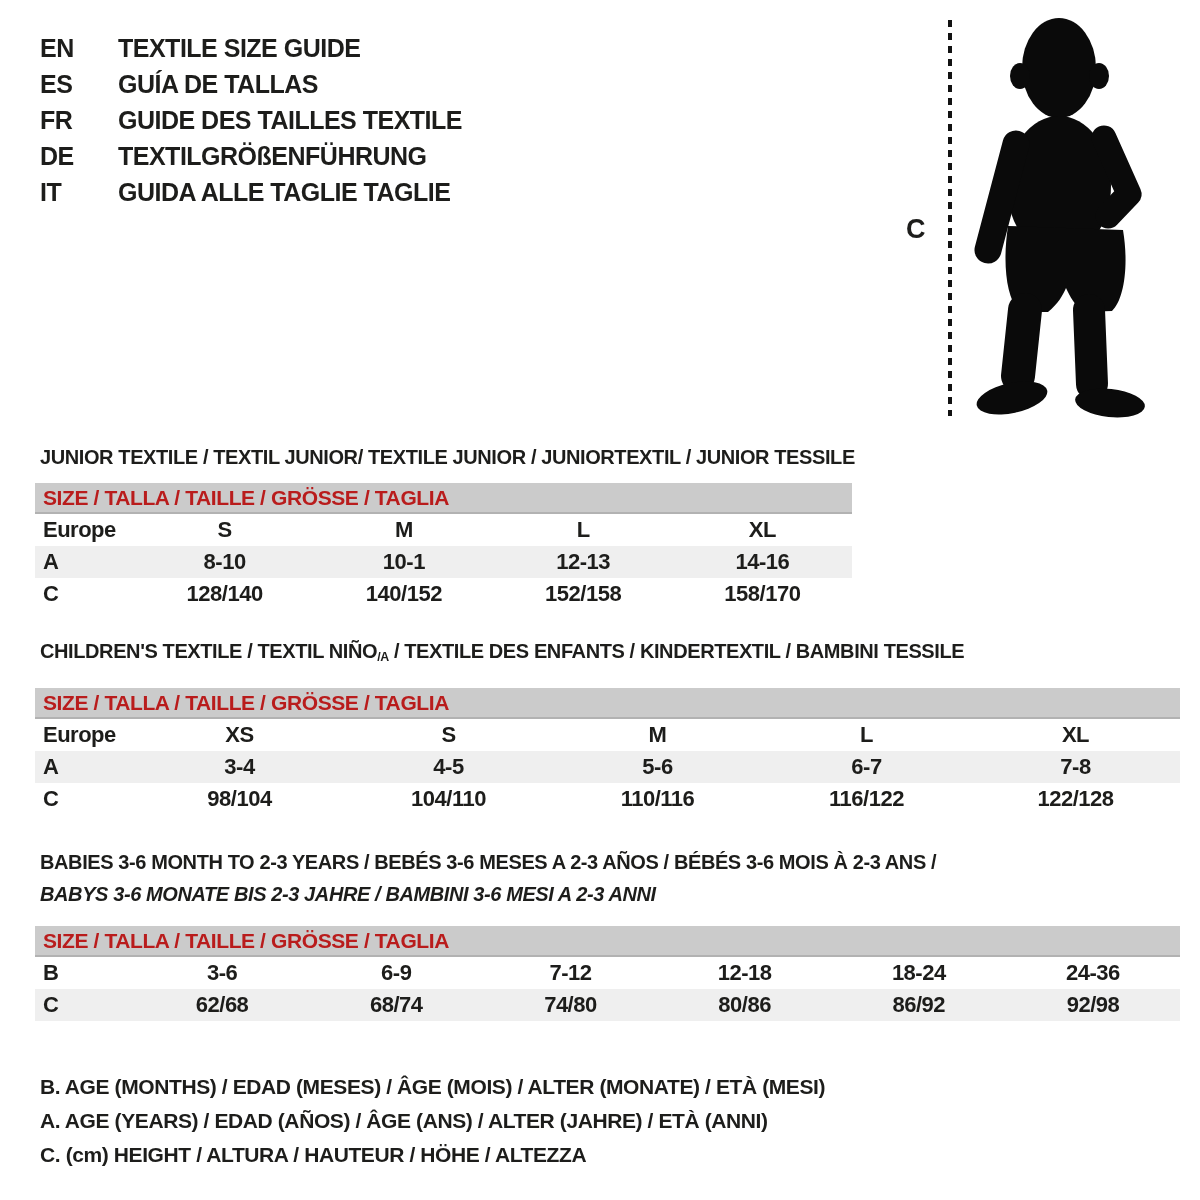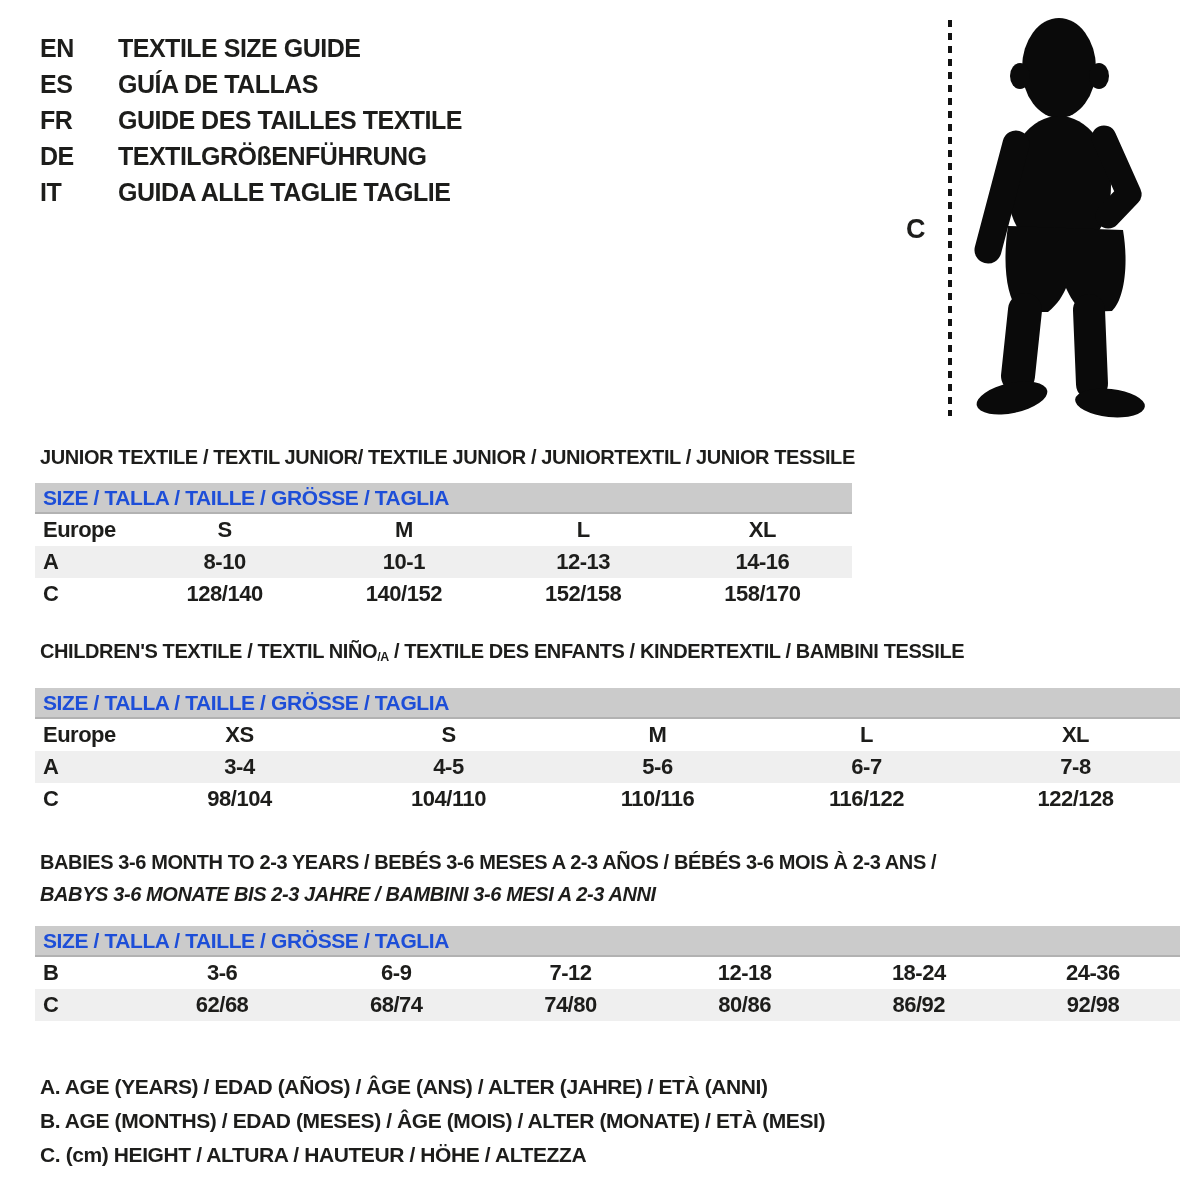--- a/index.html
+++ b/index.html
@@ -17,21 +17,21 @@
     background:repeating-linear-gradient(180deg,#121212 0 7px,transparent 7px 13px);
   }
   .measure-label{position:absolute;left:906px;top:214px;font-size:27px;font-weight:bold;}
   .silhouette{position:absolute;left:962px;top:14px;}
   
   .sec-title{position:absolute;left:40px;font-size:20px;font-weight:bold;letter-spacing:-0.4px;white-space:nowrap;}
   .sec-title .sub{font-size:0.62em;vertical-align:-0.22em;}
   .sizetable{position:absolute;left:35px;}
   .t-header{
     background:#cbcbcb;border-bottom:2px solid #b2b2b2;height:29px;display:flex;align-items:center;
-    padding-left:8px;font-size:21px;font-weight:bold;color:#1d4ed8;letter-spacing:-0.4px;
+    padding-left:8px;font-size:21px;font-weight:bold;color:#b91c1c;letter-spacing:-0.4px;
   }
   .t-row{display:flex;height:32px;align-items:center;font-size:22px;font-weight:bold;letter-spacing:-0.5px;}
   .t-row.alt{background:#efefef;}
   .t-label{width:100px;padding-left:8px;box-sizing:border-box;}
   .t-cell{flex:1;text-align:center;}
   
   .legend{position:absolute;left:40px;top:1070px;}
   .legend-line{height:34px;display:flex;align-items:center;font-size:21px;font-weight:bold;letter-spacing:-0.4px;white-space:nowrap;}
 </style>
 </head>
@@ -153,18 +153,18 @@
       <span class="t-cell">62/68</span>
       <span class="t-cell">68/74</span>
       <span class="t-cell">74/80</span>
       <span class="t-cell">80/86</span>
       <span class="t-cell">86/92</span>
       <span class="t-cell">92/98</span>
     </div>
   </div>
 
   <div class="legend">
+    <div class="legend-line">B. AGE (MONTHS) / EDAD (MESES) / ÂGE (MOIS) / ALTER (MONATE) / ETÀ (MESI)</div>
     <div class="legend-line">A. AGE (YEARS) / EDAD (AÑOS) / ÂGE (ANS) / ALTER (JAHRE) / ETÀ (ANNI)</div>
-    <div class="legend-line">B. AGE (MONTHS) / EDAD (MESES) / ÂGE (MOIS) / ALTER (MONATE) / ETÀ (MESI)</div>
     <div class="legend-line">C. (cm) HEIGHT / ALTURA / HAUTEUR / HÖHE / ALTEZZA</div>
   </div>
 
 </div>
 
 </body></html>

